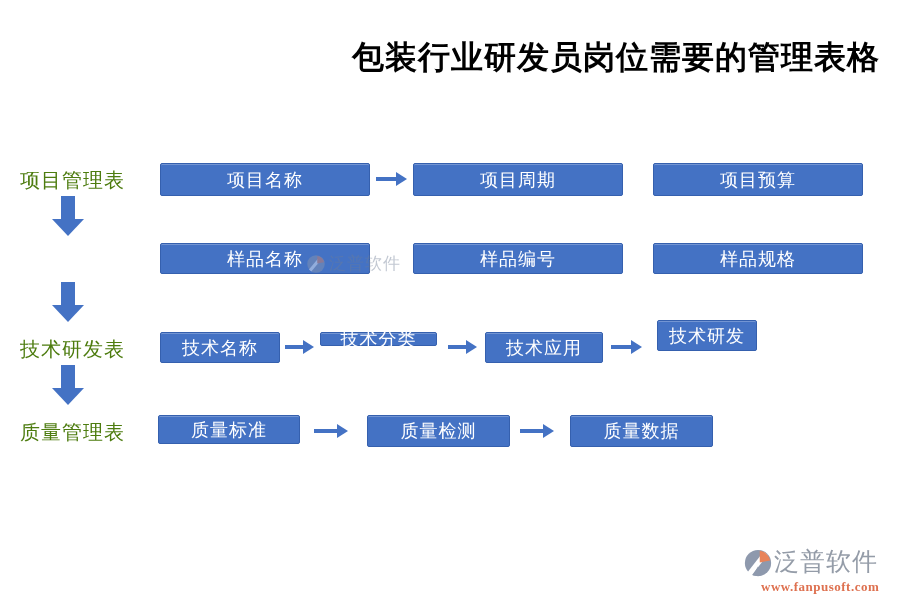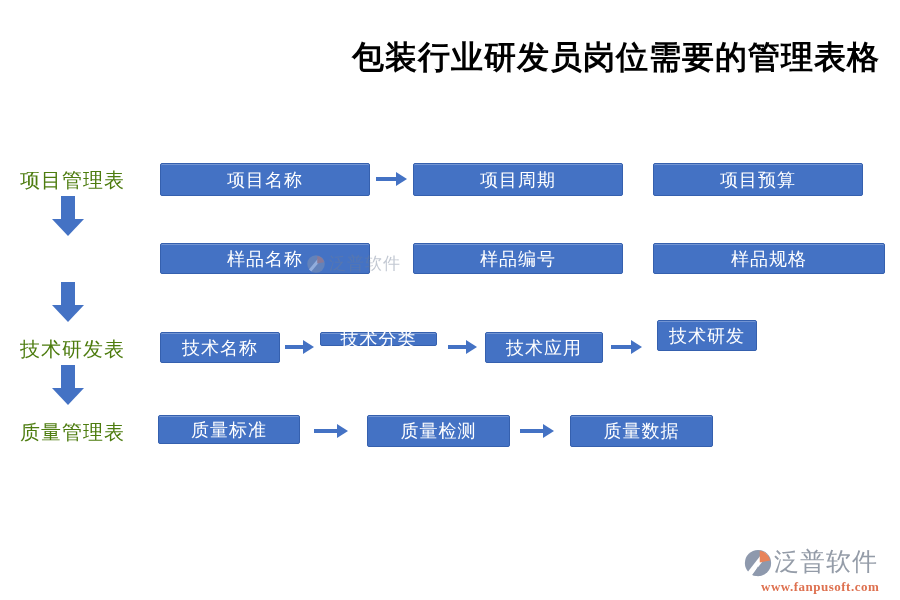--- a/index.html
+++ b/index.html
@@ -67,21 +67,21 @@
   <div class="box" style="left:160px;top:163px;width:210px;height:33px">项目名称</div>
   <div class="harrow" style="left:376px;top:172px;width:31px">
       <i class="shaft"></i>
       <i class="head"></i>
     </div>
   <div class="box" style="left:413px;top:163px;width:210px;height:33px">项目周期</div>
   <div class="box" style="left:160px;top:243px;width:210px;height:31px">样品名称</div>
 
   <div class="box" style="left:653px;top:163px;width:210px;height:33px">项目预算</div>
   <div class="box" style="left:413px;top:243px;width:210px;height:31px">样品编号</div>
-  <div class="box" style="left:653px;top:243px;width:232px;height:31px">样品规格</div>
+  <div class="box" style="left:653px;top:243px;width:210px;height:31px">样品规格</div>
 
   <div class="watermark">
     <svg width="20" height="20" viewBox="0 0 32 32">
       <circle cx="16" cy="16" r="14" fill="#8e99ad"></circle>
       <rect x="2" y="13" width="26" height="5" fill="#ffffff" transform="rotate(-50 16 16)"></rect>
       <path d="M18,3 A13,13 0 0 1 29,13 L18,15 Z" fill="#e8835a"></path>
     </svg>
     <span>泛普软件</span>
   </div>
 

